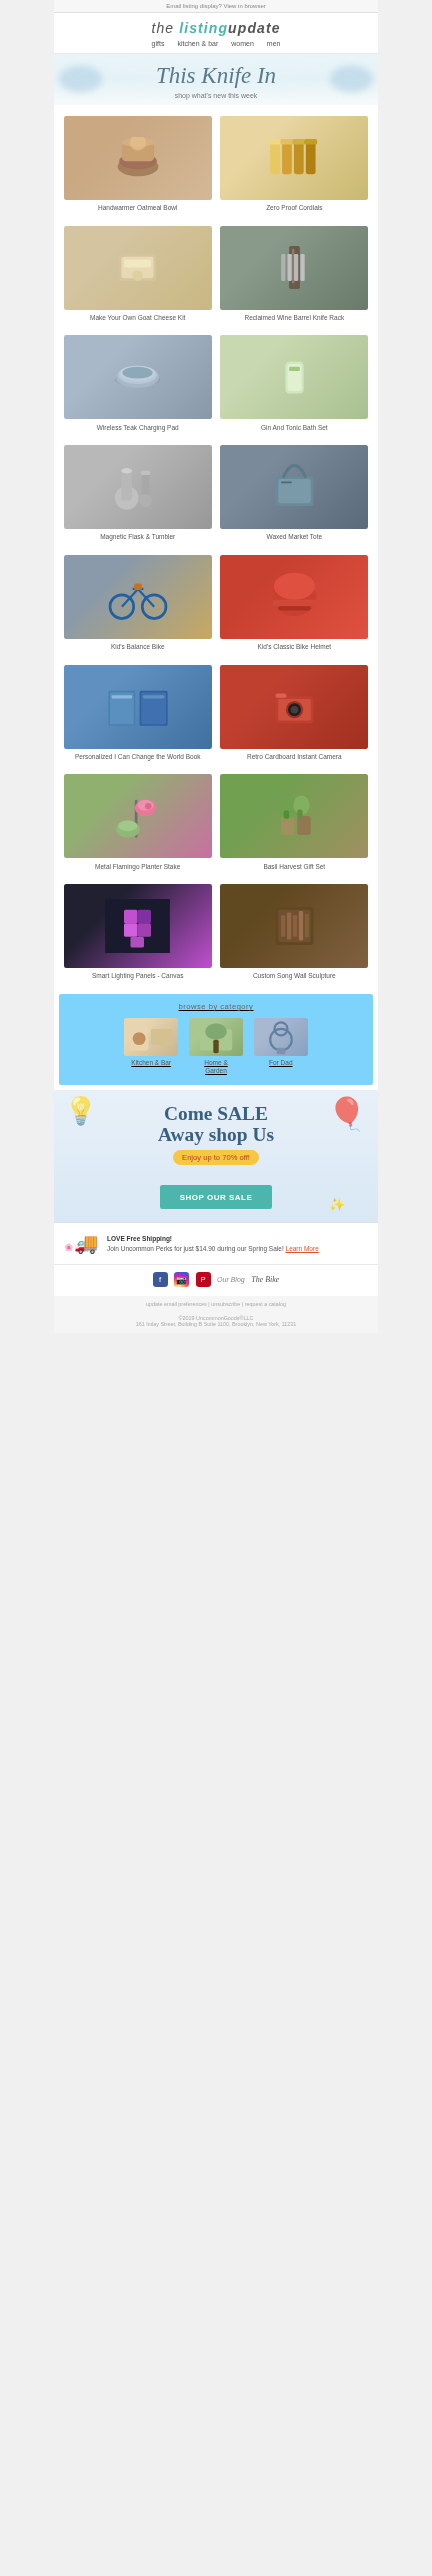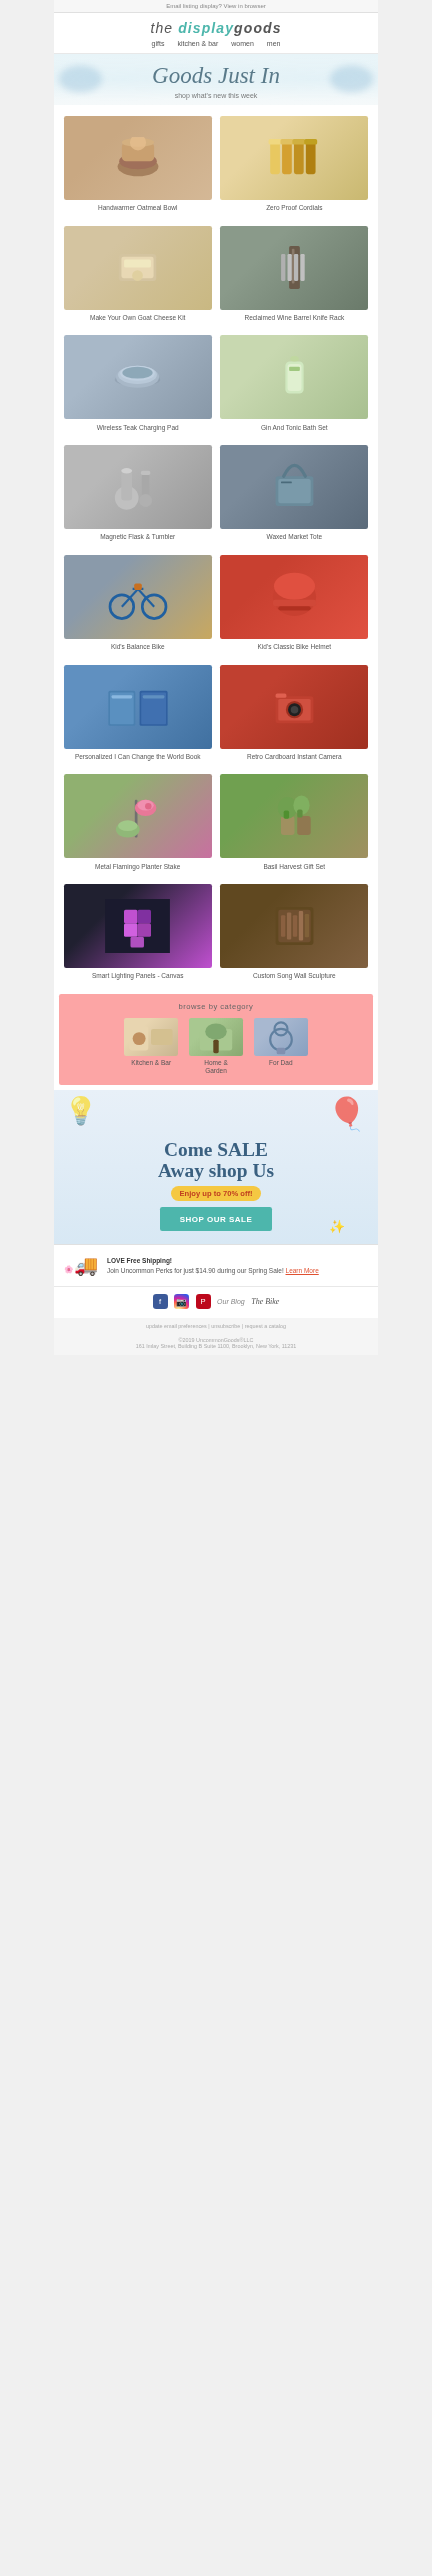--- a/index.html
+++ b/index.html
@@ -119,25 +119,26 @@
     .img-bike { background: linear-gradient(135deg, #8a9aaa 30%, #c8a860 100%); }
     .img-helmet { background: linear-gradient(135deg, #c84030 30%, #e05040 100%); }
     .img-book { background: linear-gradient(135deg, #6090c0 30%, #4070a0 100%); }
     .img-camera { background: linear-gradient(135deg, #c04030 30%, #a03020 100%); }
     .img-planter { background: linear-gradient(135deg, #90b070 30%, #c870a0 100%); }
     .img-basil { background: linear-gradient(135deg, #70a050 30%, #a09060 100%); }
     .img-lighting { background: linear-gradient(135deg, #202030 30%, #c050d0 100%); }
     .img-song { background: linear-gradient(135deg, #604820 30%, #806040 100%); }
     
     .browse-section {
-      background: #fca5a5;
+      background: #7dd3fc;
       padding: 8.6px 5.4px;
       text-align: center;
       margin: 0 5.4px 5.4px;
       border-radius: 2.2px;
+      text-decoration: underline;
     }
     .browse-title {
       font-size: 7.6px;
       color: #666;
       margin-bottom: 6.5px;
       text-transform: lowercase;
       letter-spacing: 0.5px;
     }
     .browse-items {
       display: flex;
@@ -191,31 +192,30 @@
       overflow: hidden;
       margin: 0 0 0 0;
     }
     .sale-title {
       font-family: Georgia, serif;
       font-size: 19.4px;
       font-weight: bold;
       color: #3a6080;
       line-height: 1.1;
       margin-bottom: 4.3px;
-      margin-top: 36px;
     }
     .sale-enjoy {
       background: #f5c842;
       color: #c04020;
       font-size: 7.6px;
-      font-weight: bold;
+      font-weight: normal;
       padding: 3.2px 8.6px;
       border-radius: 10.8px;
       display: inline-block;
-      margin-bottom: 6px;
+      margin-bottom: 20px;
     }
     .sale-cta {
       display: inline-block;
       background: #4db6ac;
       color: #fff;
       font-size: 8px;
       font-weight: bold;
       letter-spacing: 0.5px;
       padding: 7.6px 19.4px;
       border-radius: 2.2px;
@@ -347,35 +347,35 @@
 <body>
 
 <div class="email-wrapper">
 
   <div class="top-bar">
     <span>Email listing display? View in browser</span>
   </div>
 
   <div class="header">
     <div class="logo">
-      <span class="un">the </span><span style="color:#4db6ac;font-style:italic;font-weight:bold;">display</span><span style="color:#555;">goods</span>
+      <span class="un">the </span><span style="color:#4db6ac;font-style:italic;font-weight:bold;">listing</span><span style="color:#555;">update</span>
     </div>
     <nav class="nav">
       <a href="#">gifts</a>
       <a href="#">kitchen &amp; bar</a>
       <a href="#">women</a>
       <a href="#">men</a>
     </nav>
   </div>
 
   <div class="hero">
     <div class="hero-watercolor"></div>
     <div class="splash-left"></div>
     <div class="splash-right"></div>
-    <div class="hero-title">Goods Just In</div>
+    <div class="hero-title">This Knife In</div>
     <div class="hero-subtitle">shop what's new this week</div>
   </div>
 
   <div class="product-grid">
 
     <div class="product-cell">
       <div class="product-img-container img-oatmeal">
 
         <svg width="54" height="43" viewBox="0 0 100 80">
           <ellipse cx="50" cy="55" rx="38" ry="18" fill="#8B6040" opacity="0.6"></ellipse>

